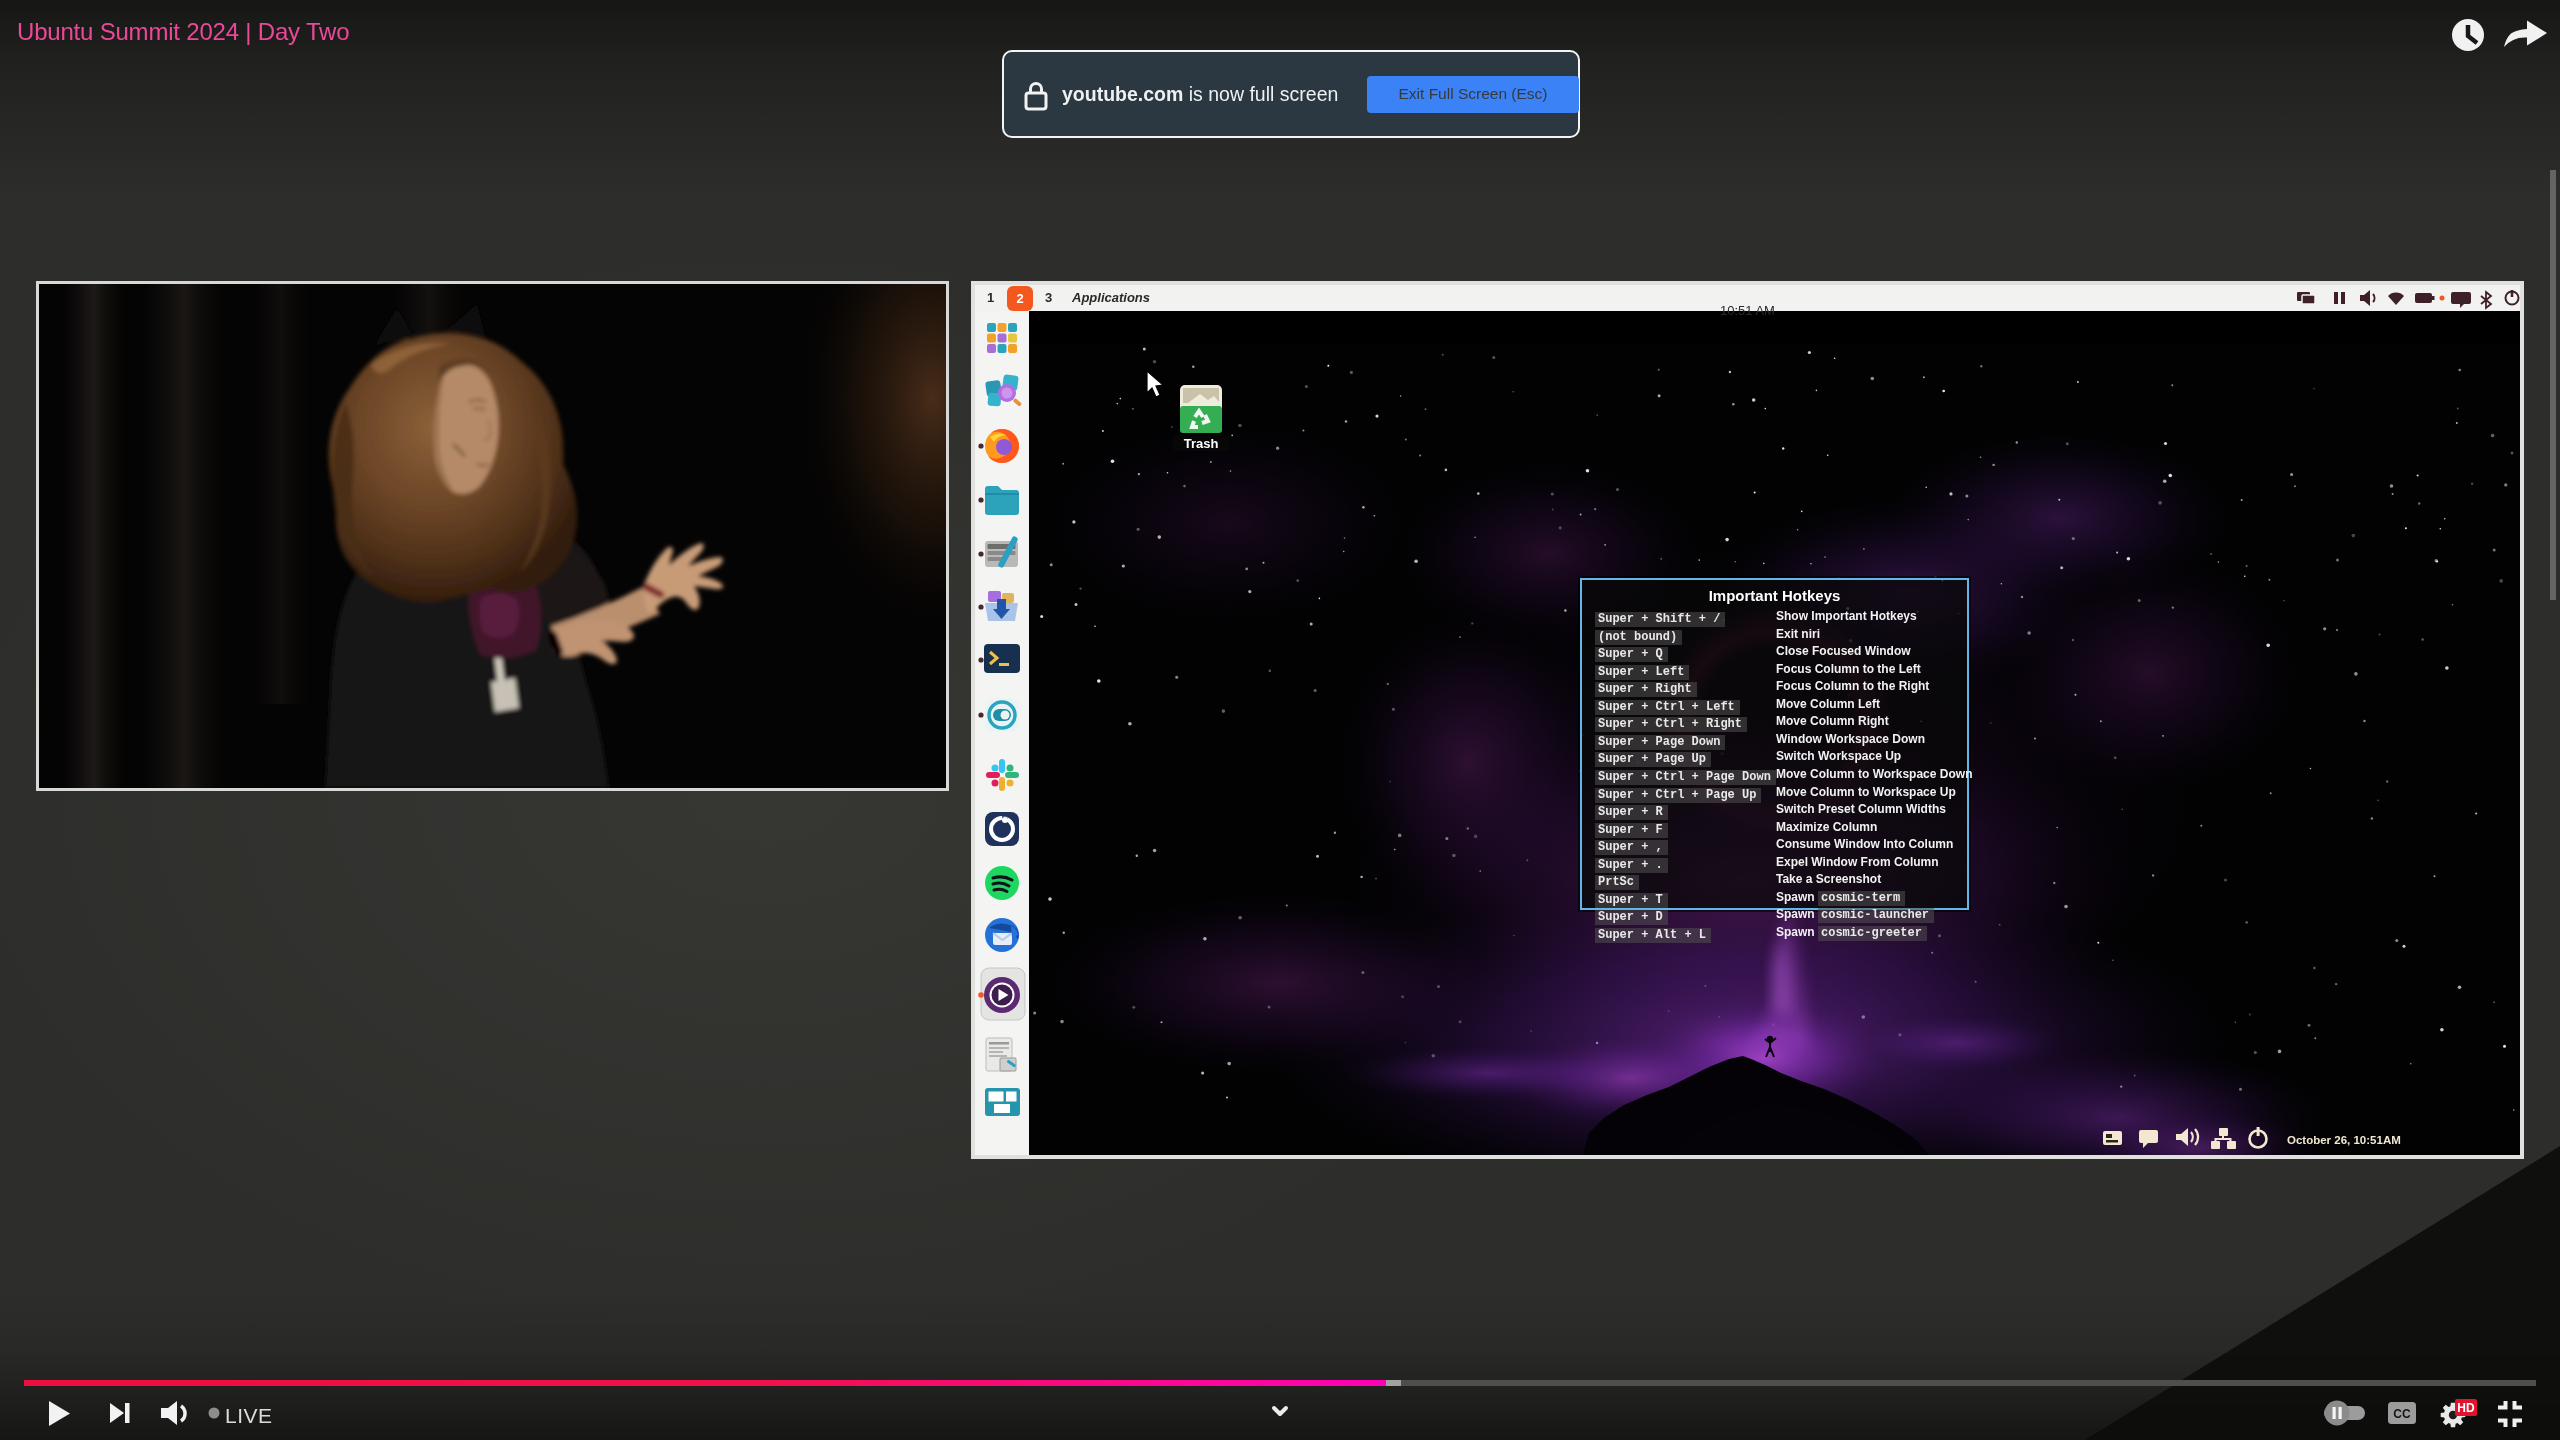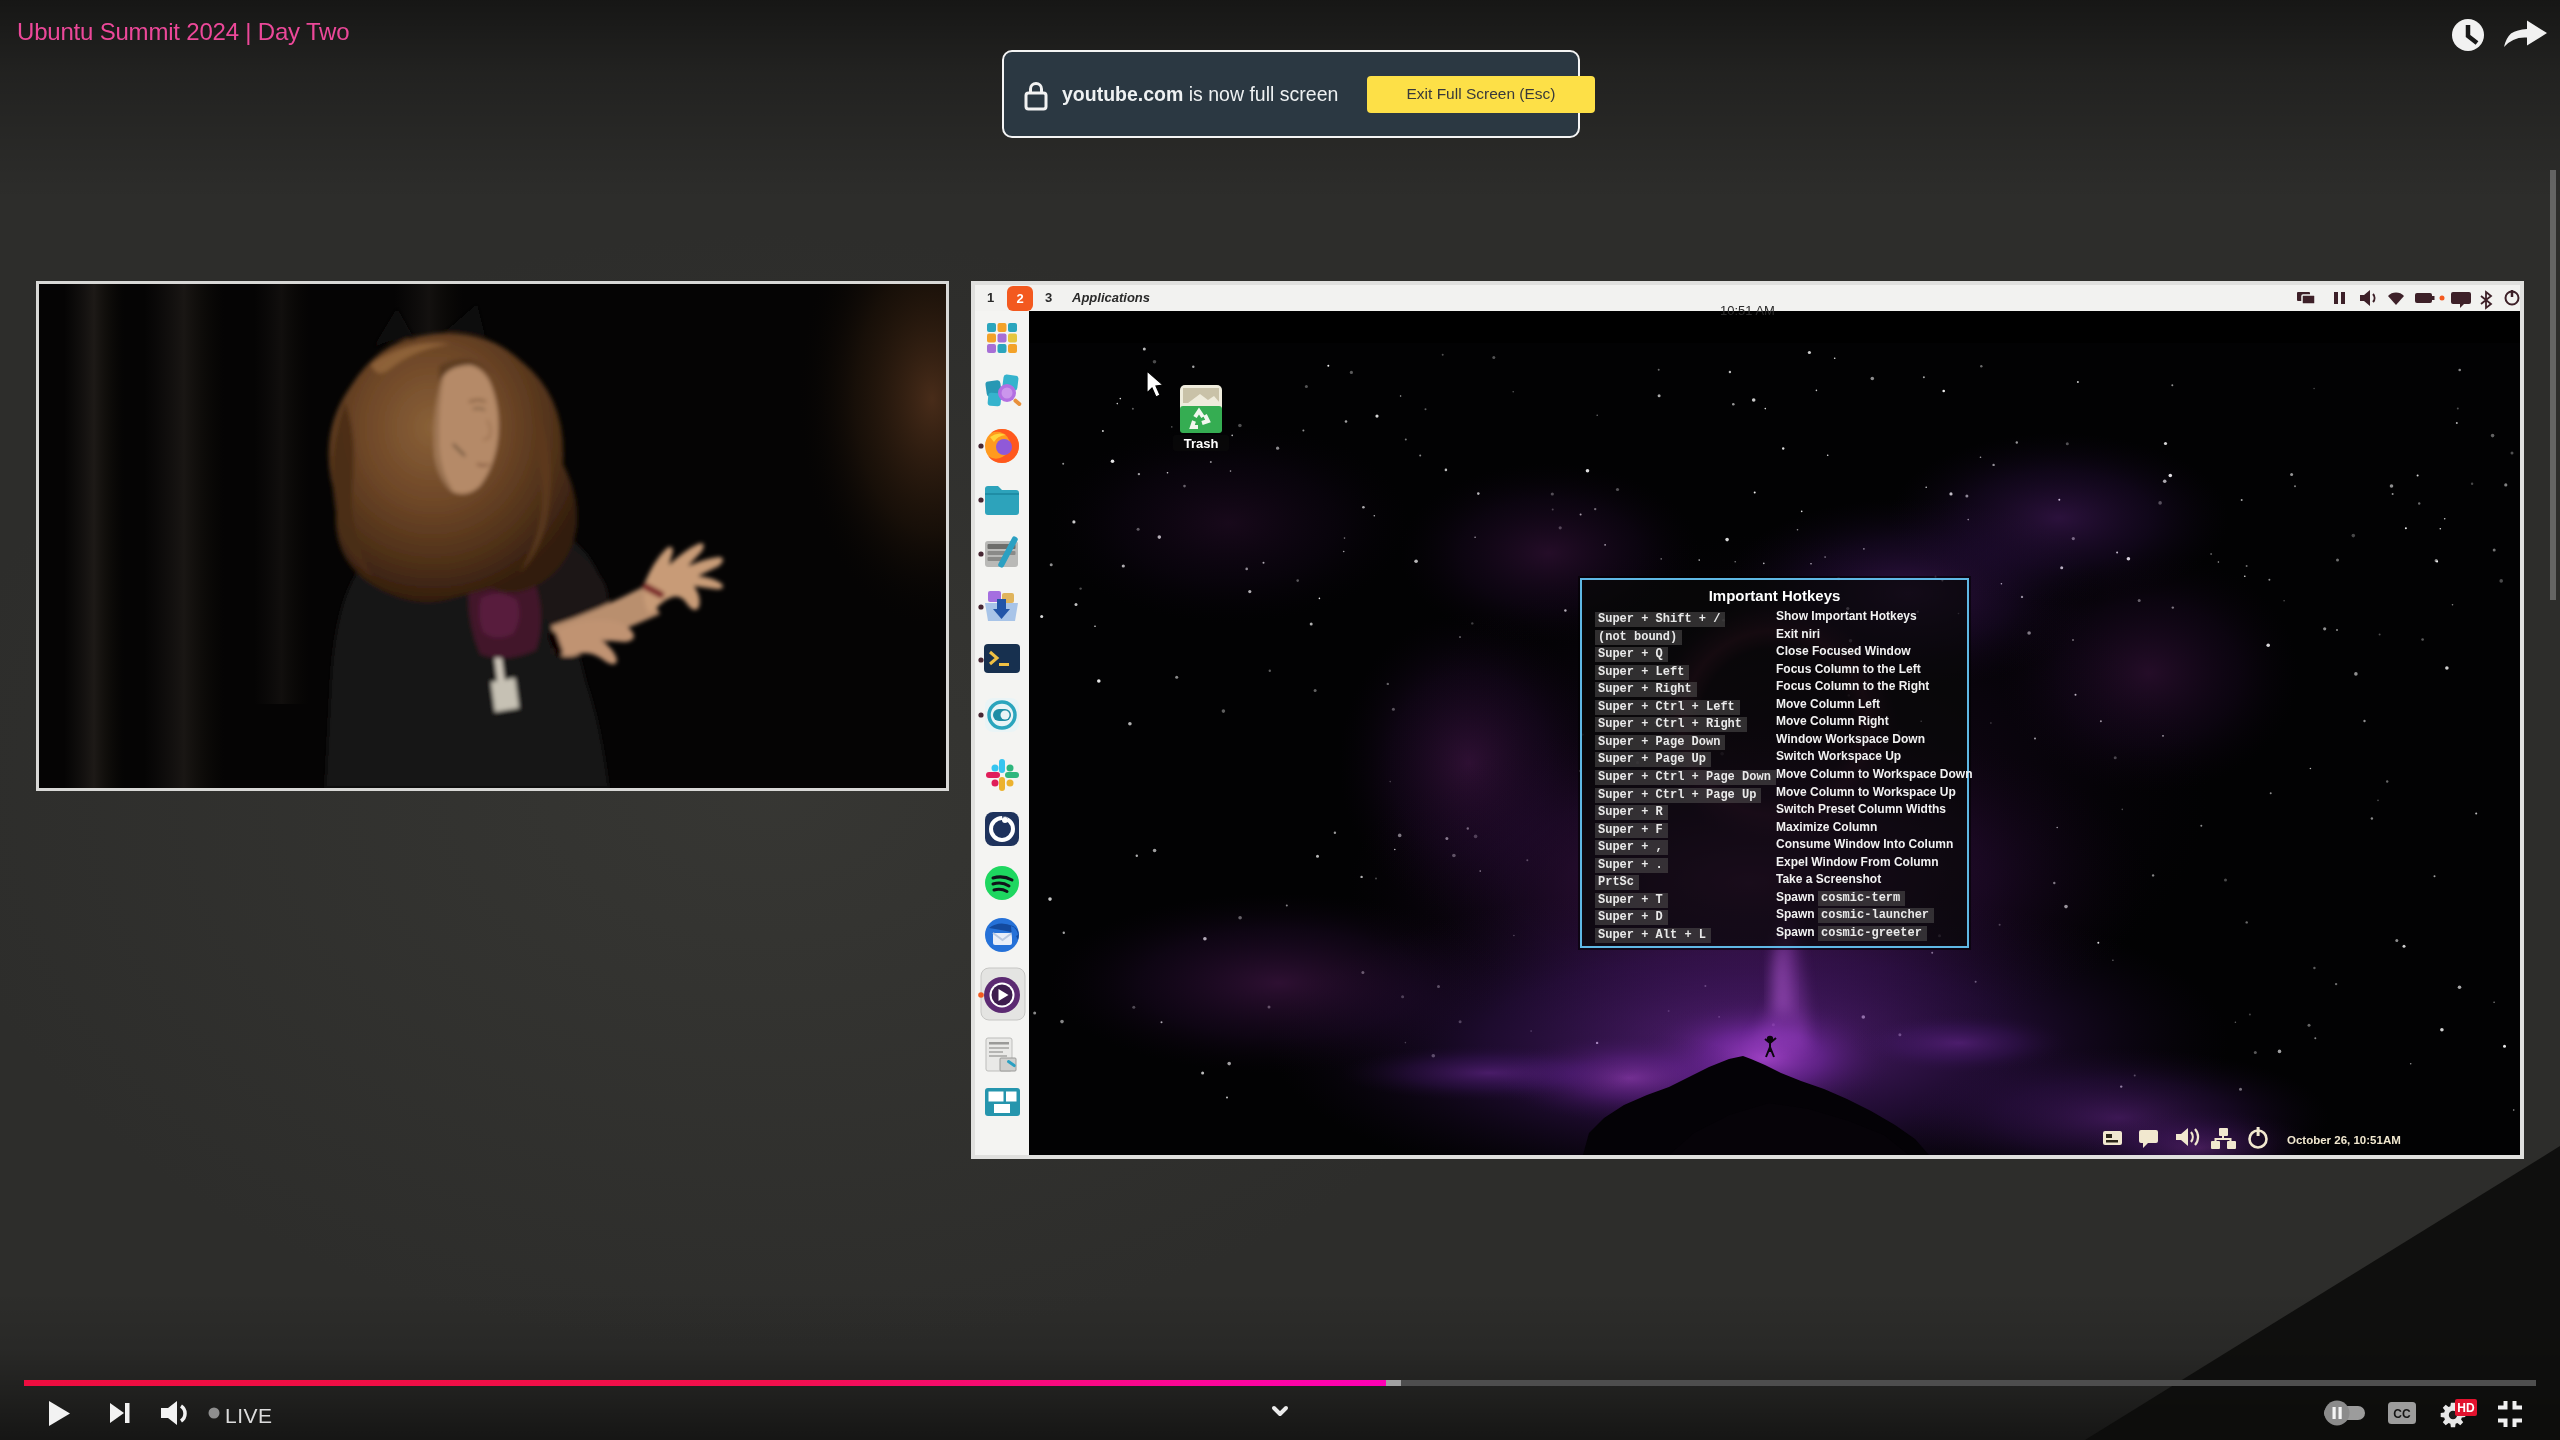--- a/index.html
+++ b/index.html
@@ -16,33 +16,33 @@
   
   #vidL{left:36px;top:281px;width:907px;height:504px;border:3px solid #d8d8d6;background:#050505;}
   
   #desk{left:971px;top:281px;width:1545px;height:870px;border:4px solid #e0e0de;background:#000;filter:blur(0.45px);}
   #panel{left:0;top:0;width:1545px;height:26px;background:#f2f2f0;}
   #dock{left:0;top:26px;width:54px;height:844px;background:#f4f4f2;}
   #titlebar{left:54px;top:26px;width:1491px;height:32px;background:#f9f9f8;}
   #mpv{left:54px;top:58px;width:1491px;height:812px;background:#010103;overflow:hidden;}
   .ptext{font-size:13px;color:#2a2a2a;font-weight:bold;}
   
-  #hk{left:1580px;top:578px;width:389px;height:370px;background:rgba(8,8,8,0.72);
+  #hk{left:1580px;top:578px;width:389px;height:332px;background:rgba(8,8,8,0.72);
       border:2px solid #5fb8e5;box-shadow:0 0 0 2px rgba(0,0,0,0.55);box-sizing:border-box;padding-left:45px;}
   #hk .ttl{position:absolute;top:7px;left:0;width:100%;text-align:center;color:#fff;
       font-size:15px;font-weight:bold;}
   .hkrow{position:absolute;left:13px;height:17px;width:370px;white-space:nowrap;}
   .hkk{display:inline-block;font-family:"Liberation Mono",monospace;font-size:12px;color:#e9e9e9;
       background:rgba(82,80,80,0.55);padding:0 5px 1px 3px;font-weight:bold;}
   .hkd{position:absolute;left:181px;top:1px;font-size:12px;font-weight:bold;color:#f2f2f2;}
   
   #notif{left:1002px;top:50px;width:578px;height:88px;border-radius:10px;
      background:#2b3842;border:2px solid #f4f4f4;box-sizing:border-box;}
-  #exitbtn{position:absolute;left:363px;top:24px;width:228px;height:37px;border-radius:4px;
-     background:#fde047;color:#38393b;font-size:15.5px;text-align:center;line-height:36px;}
+  #exitbtn{position:absolute;left:363px;top:24px;width:212px;height:37px;border-radius:4px;
+     background:#3b82f6;color:#38393b;font-size:15.5px;text-align:center;line-height:36px;}
   
   .seg{position:absolute;top:1380px;height:6px;}
   #yt-title{left:17px;top:18px;font-size:24px;color:#ec4899;letter-spacing:-0.2px;}
   #live{left:225px;top:1404px;font-size:21px;color:#dcdcdc;letter-spacing:0.5px;}
 </style>
 </head>
 <body>
 <div id="stage">
   <div id="bgshade"></div>
   <svg id="wedge" width="2560" height="1440">

